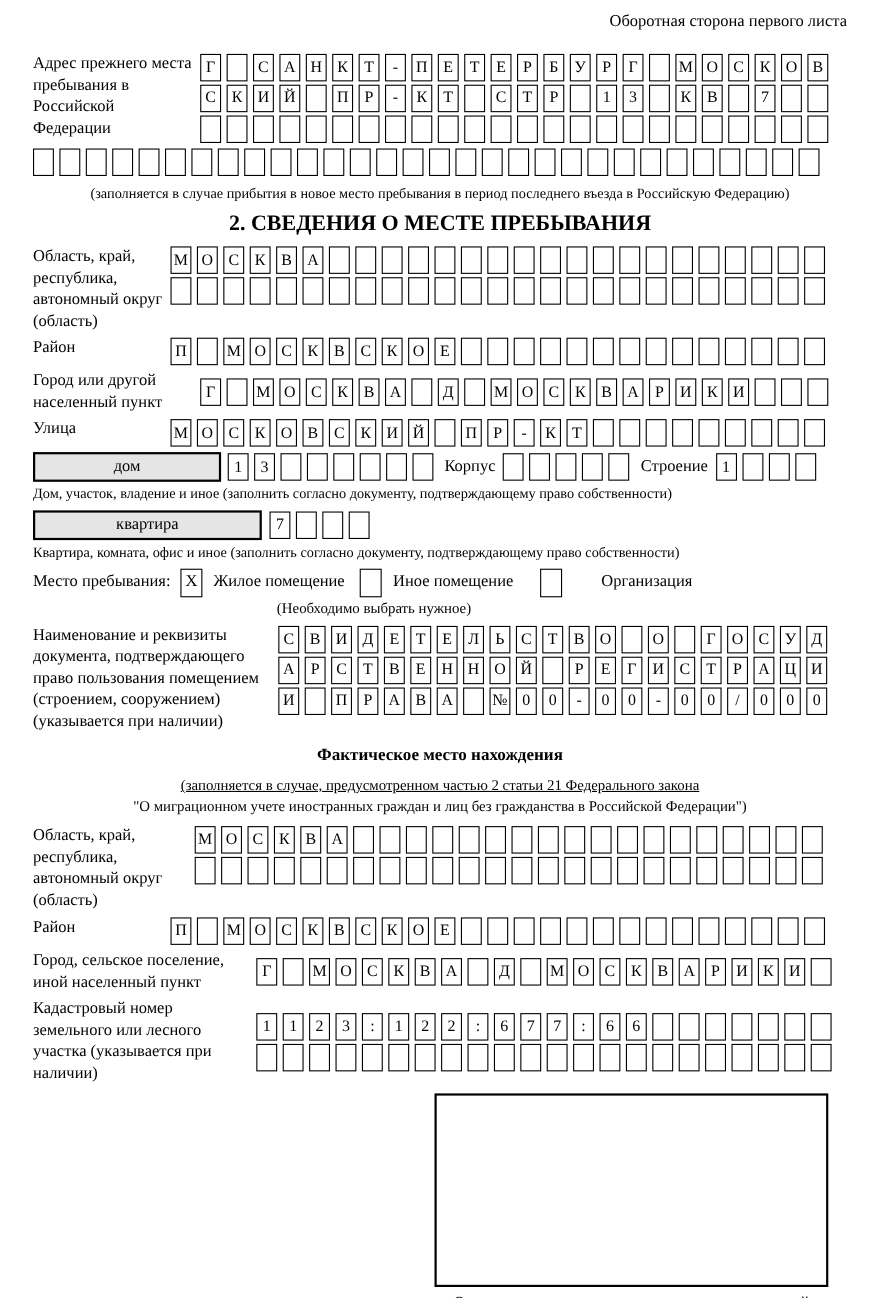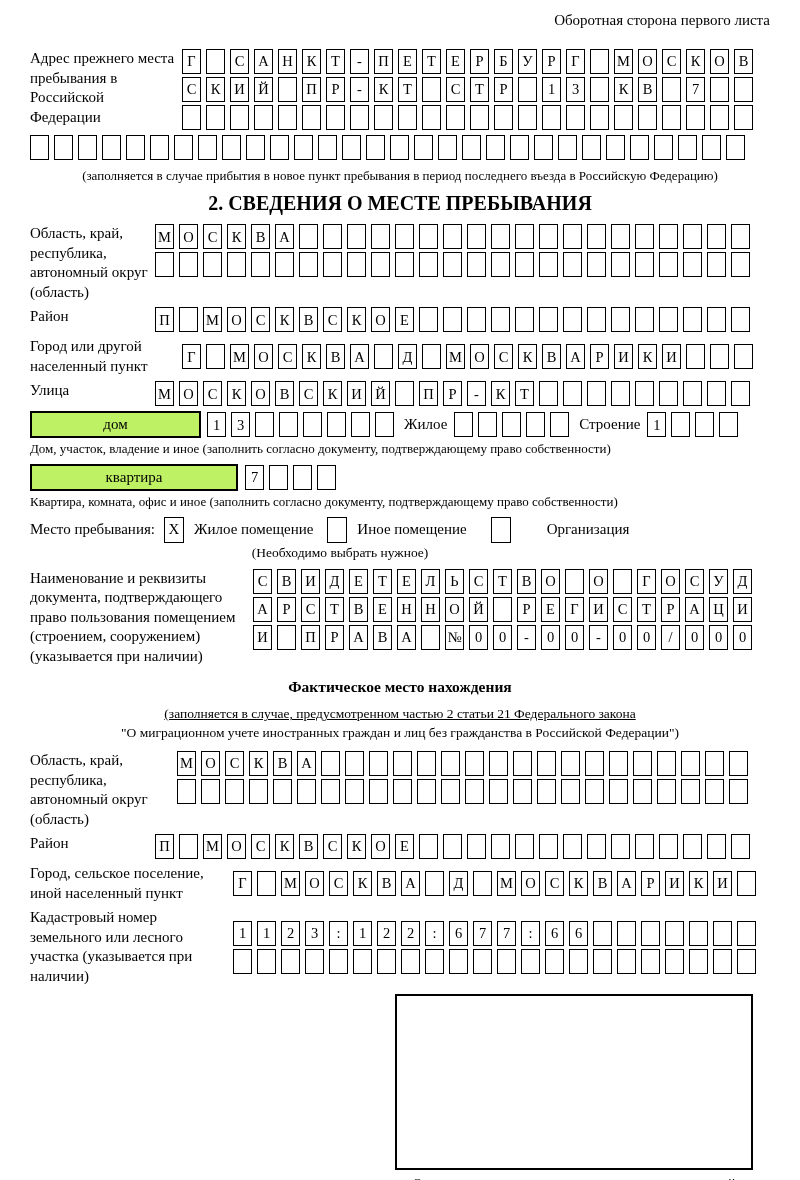--- a/index.html
+++ b/index.html
@@ -37,21 +37,21 @@
   .caption.center { text-align:center; }
 
   .sec-heading { text-align:center; font-weight:bold; font-size:20px; margin:8px 0 9px 0; }
   .fact-heading { text-align:center; font-weight:bold; font-size:15.5px; margin:12px 0 10px 0; }
 
   
   .inline-row { display:flex; align-items:center; margin-bottom:3px; }
   .label-box {
     border:2px solid #000; height:27px;
     display:flex; align-items:center; justify-content:center;
-    background:#bef264; flex:none;
+    background:#e5e5e5; flex:none;
   }
   .label-box.dom { width:171px; margin-right:6px; }
   .label-box.kvartira { width:208px; margin-right:7px; }
   .mini-label { margin:0 7px 0 10px; }
 
   
   .mesto-row { display:flex; align-items:center; margin:7px 0 2px 0; }
   .checkbox {
     flex:none; width:20px; height:26px; border:1.6px solid #000;
     display:flex; align-items:center; justify-content:center;
@@ -183,21 +183,21 @@
       <span class="cell"></span>
       <span class="cell"></span>
       <span class="cell"></span>
       <span class="cell"></span>
       <span class="cell"></span>
       <span class="cell"></span>
       <span class="cell"></span>
       <span class="cell"></span>
       <span class="cell"></span>
     </div>
-  <div class="caption center">(заполняется в случае прибытия в новое пункт пребывания в период последнего въезда в Российскую Федерацию)</div>
+  <div class="caption center">(заполняется в случае прибытия в новое место пребывания в период последнего въезда в Российскую Федерацию)</div>
 
   <div class="sec-heading">2. СВЕДЕНИЯ О МЕСТЕ ПРЕБЫВАНИЯ</div>
 
   <div class="field">
     <div class="flabel w125">Область, край, республика, автономный округ (область)</div>
     <div class="cellrows">
       <div class="cellrow">
           <span class="cell">М</span>
           <span class="cell">О</span>
           <span class="cell">С</span>
@@ -351,21 +351,21 @@
     <div class="cellrow">
         <span class="cell">1</span>
         <span class="cell">3</span>
         <span class="cell"></span>
         <span class="cell"></span>
         <span class="cell"></span>
         <span class="cell"></span>
         <span class="cell"></span>
         <span class="cell"></span>
       </div>
-    <div class="mini-label">Жилое</div>
+    <div class="mini-label">Корпус</div>
     <div class="cellrow">
         <span class="cell"></span>
         <span class="cell"></span>
         <span class="cell"></span>
         <span class="cell"></span>
         <span class="cell"></span>
       </div>
     <div class="mini-label">Строение</div>
     <div class="cellrow">
         <span class="cell">1</span>

